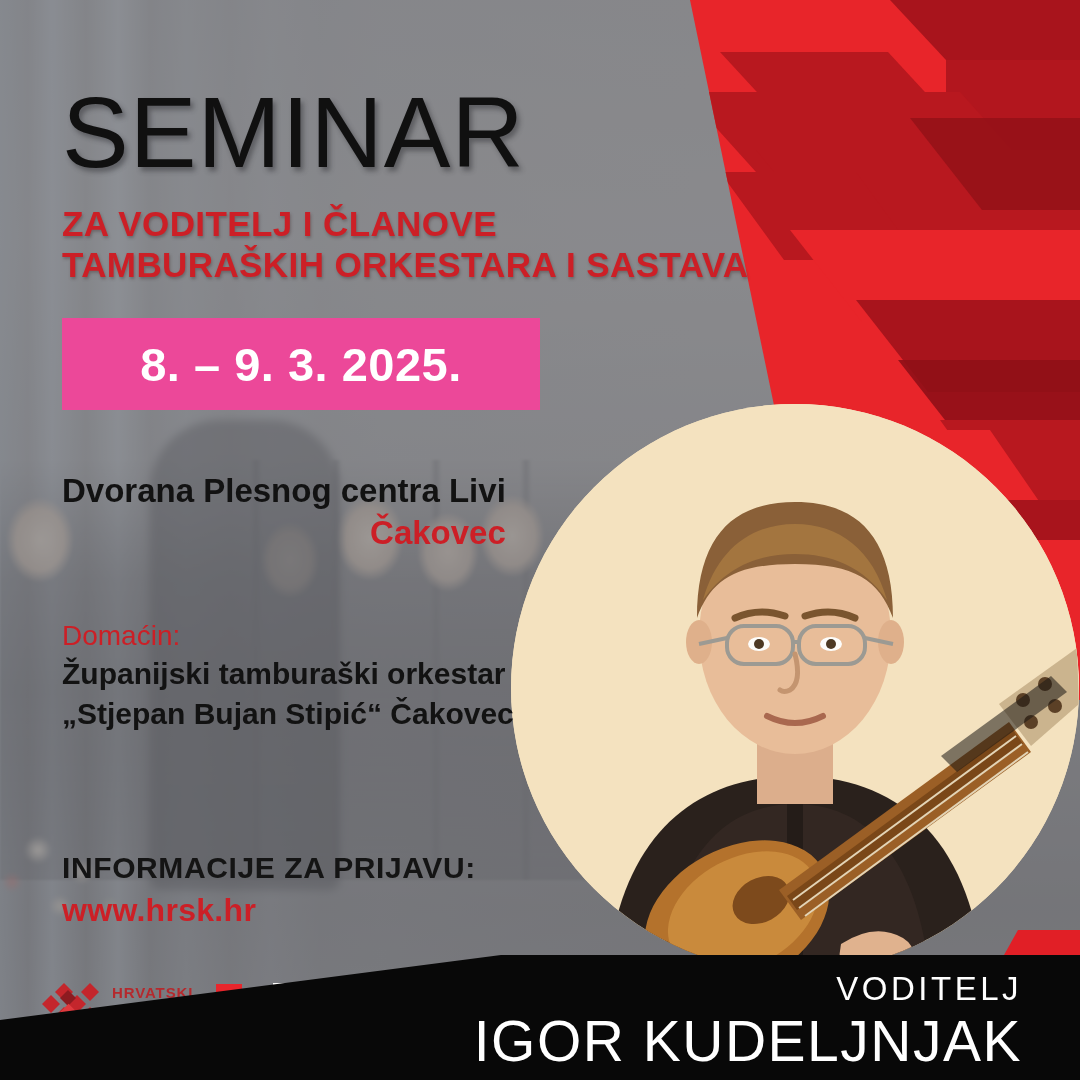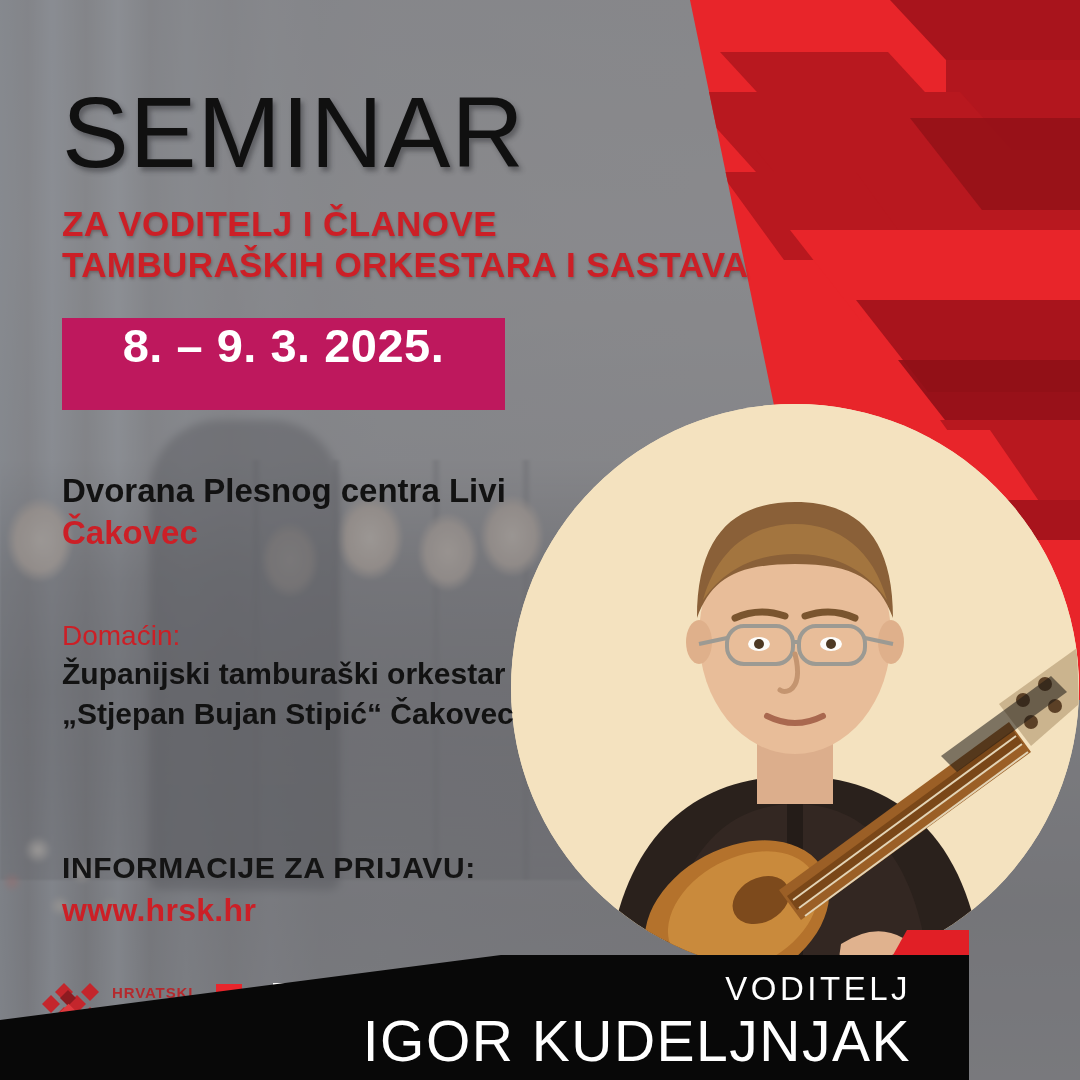--- a/index.html
+++ b/index.html
@@ -106,33 +106,33 @@
   }
   .subtitle {
     position:absolute; left:62px; top:203px;
     font-size:35px; font-weight:700; line-height:1.18;
     color:#cc1f26; letter-spacing:.4px;
     text-shadow:1px 2px 3px rgba(60,40,40,.35);
   }
 
   .date-badge {
     position:absolute; left:62px; top:318px;
-    width:443px; height:92px;
-    background:#be185d;
-    display:flex; justify-content:center;
+    width:478px; height:92px;
+    background:#ec4899;
+    display:flex; align-items:center; justify-content:center;
   }
   .date-badge span {
     color:#fff; font-size:47px; font-weight:700; letter-spacing:.5px;
   }
 
   .venue {
     position:absolute; left:62px; top:470px;
     font-size:33px; font-weight:700; line-height:1.28; color:#121212;
   }
-  .venue .city { color:#cc1f26; display:block; }
+  .venue .city { color:#cc1f26; display:block;text-align:right; }
 
   .host { position:absolute; left:62px; top:618px; }
   .host .host-label {
     font-size:28px; font-weight:400; color:#cc1f26; line-height:1.3;
   }
   .host .host-line {
     font-size:30px; font-weight:700; color:#121212; line-height:1.33;
   }
 
   .info { position:absolute; left:62px; top:848px; }
@@ -162,21 +162,21 @@
     background:rgba(45,45,50,.55); font-style:normal;
   }
   .logo-folk {
     width:56px; height:56px; background:#fff;
     display:flex; align-items:center; justify-content:center;
   }
   .logo-folk svg { width:52px; height:52px; }
 
   
   .banner {
-    position:absolute; left:0; top:930px; width:969px; height:150px;
+    position:absolute; left:0; top:930px; width:1080px; height:150px;
     pointer-events:none;
   }
   .banner-shape {
     position:absolute; inset:0;
     background:#080808;
     clip-path:polygon(501px 25px, 1080px 25px, 1080px 150px, 0px 150px, 0px 90px);
   }
   .banner-red {
     position:absolute; right:0; top:0px; width:92px; height:25px;
     background:#e11f26;

